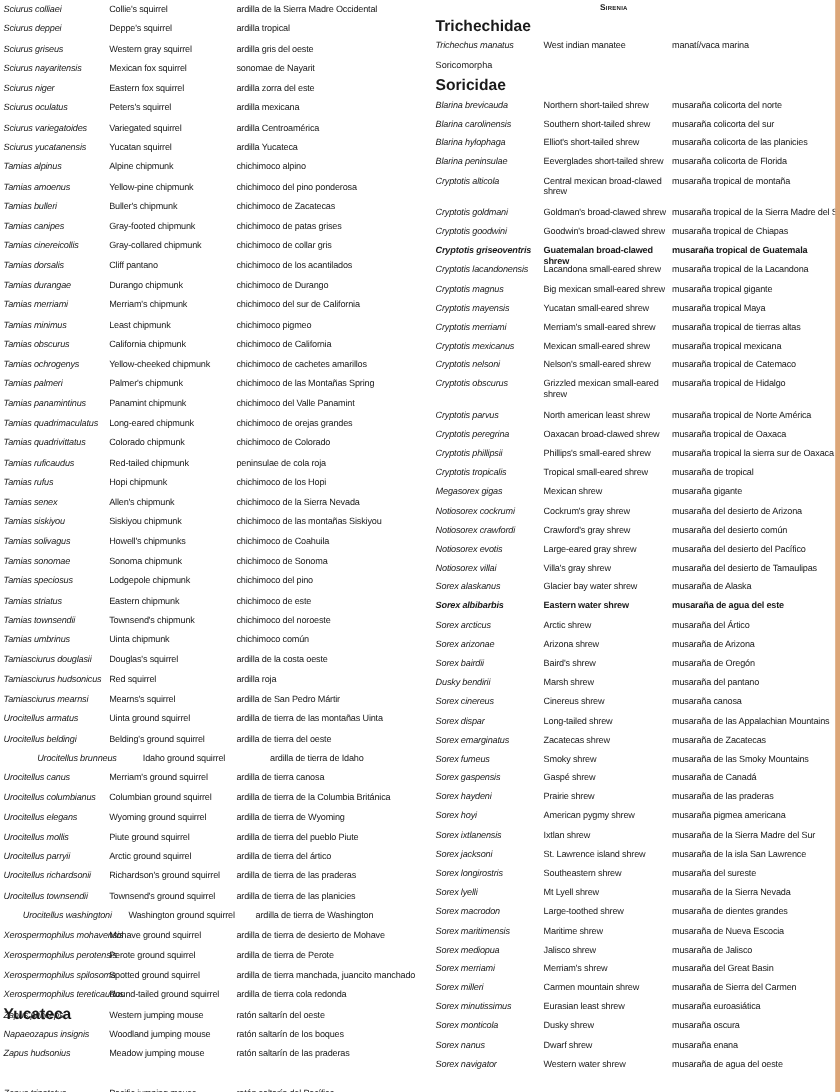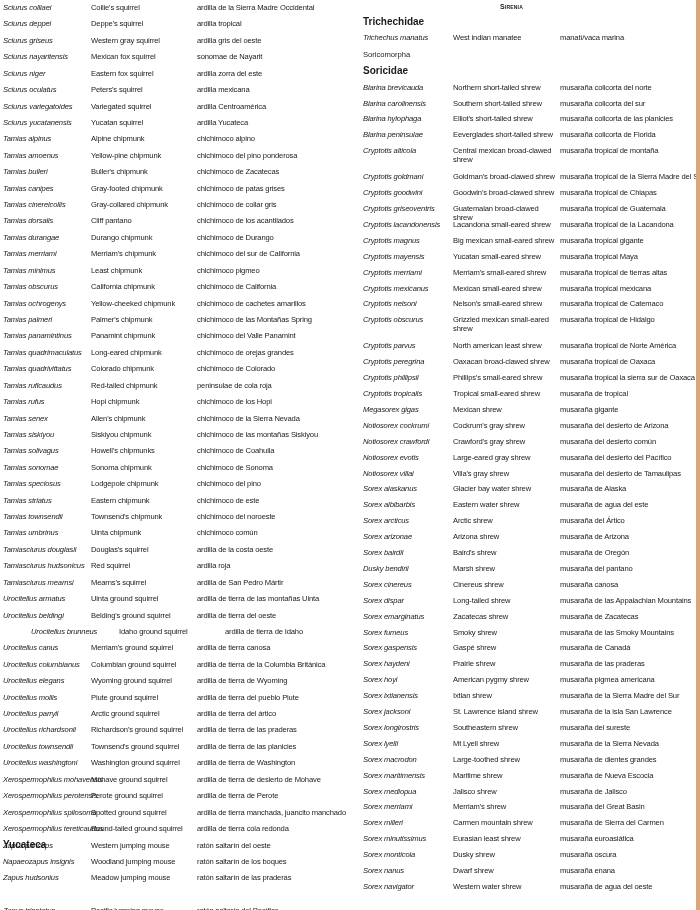--- a/index.html
+++ b/index.html
@@ -13,21 +13,21 @@
   .row { position:relative; font-size:7.6px; line-height:9px; letter-spacing:-0.15px; }
   .row .sci { position:absolute; left:0; font-style:italic; white-space:nowrap; }
   .row .eng { position:absolute; white-space:nowrap; }
   .row .esp { position:absolute; white-space:nowrap; }
   .col-left .row .sci { left:3px; }
   .col-left .row .eng { left:91px; }
   .col-left .row .esp { left:197px; }
   .col-right .row .sci { left:3px; }
   .col-right .row .eng { left:93px; width:104px; white-space:normal; }
   .col-right .row .esp { left:200px; }
-  .family { font-weight:bold; font-size:10px; position:relative; line-height:9px; }
+  .family { font-weight:bold; font-size:13px; position:relative; line-height:9px; }
   .col-left .family { left:3px; }
   .col-right .family { left:3px; }
   .suborder { font-size:7.6px; position:relative; left:3px; line-height:9px; }
   .order { font-weight:bold; font-variant:small-caps; font-size:7px; letter-spacing:0.2px;
            position:absolute; top:3px; left:140px; }
 </style>
 </head>
 <body>
 
 <div class="page">
@@ -255,21 +255,21 @@
       <div class="row" style="position: absolute; left: 0px; right: 0px; top: 725.48px; height: 10px;">
         <span class="sci">Urocitellus richardsonii</span>
         <span class="eng">Richardson's ground squirrel</span>
         <span class="esp">ardilla de tierra de las praderas</span>
       </div>
       <div class="row" style="position: absolute; left: 0px; right: 0px; top: 741.9px; height: 10px;">
         <span class="sci">Urocitellus townsendii</span>
         <span class="eng">Townsend's ground squirrel</span>
         <span class="esp">ardilla de tierra de las planicies</span>
       </div>
-      <div class="row" style="position: absolute; left: 0px; right: 0px; top: 758.32px; height: 10px;">
+      <div class="row" style="position: absolute; left: 16px; right: 0px; top: 758.32px; height: 10px;">
         <span class="sci">Urocitellus washingtoni</span>
         <span class="eng">Washington ground squirrel</span>
         <span class="esp">ardilla de tierra de Washington</span>
       </div>
       <div class="row" style="position: absolute; left: 0px; right: 0px; top: 774.74px; height: 10px;">
         <span class="sci">Xerospermophilus mohavensis</span>
         <span class="eng">Mohave ground squirrel</span>
         <span class="esp">ardilla de tierra de desierto de Mohave</span>
       </div>
       <div class="row" style="position: absolute; left: 0px; right: 0px; top: 791.16px; height: 10px;">
@@ -347,21 +347,21 @@
       <div class="row" style="position: absolute; left: 0px; right: 0px; top: 172.28px; height: 10px;">
         <span class="sci">Cryptotis goldmani</span>
         <span class="eng">Goldman's broad-clawed shrew</span>
         <span class="esp">musaraña tropical de la Sierra Madre del Sur</span>
       </div>
       <div class="row" style="position: absolute; left: 0px; right: 0px; top: 188.18px; height: 10px;">
         <span class="sci">Cryptotis goodwini</span>
         <span class="eng">Goodwin's broad-clawed shrew</span>
         <span class="esp">musaraña tropical de Chiapas</span>
       </div>
-      <div class="row" style="position: absolute; left: 0px; right: 0px; top: 204.08px; height: 10px;">
+      <div class="row" style="position: absolute; left: 0px; right: 0px; top: 204.08px; height: 10px; font-weight: bold;">
         <span class="sci">Cryptotis griseoventris</span>
         <span class="eng">Guatemalan broad-clawed shrew</span>
         <span class="esp">musaraña tropical de Guatemala</span>
       </div>
       <div class="row" style="position: absolute; left: 0px; right: 0px; top: 219.98px; height: 10px;">
         <span class="sci">Cryptotis lacandonensis</span>
         <span class="eng">Lacandona small-eared shrew</span>
         <span class="esp">musaraña tropical de la Lacandona</span>
       </div>
       <div class="row" style="position: absolute; left: 0px; right: 0px; top: 235.88px; height: 10px;">
@@ -437,21 +437,21 @@
       <div class="row" style="position: absolute; left: 0px; right: 0px; top: 468.58px; height: 10px;">
         <span class="sci">Notiosorex villai</span>
         <span class="eng">Villa's gray shrew</span>
         <span class="esp">musaraña del desierto de Tamaulipas</span>
       </div>
       <div class="row" style="position: absolute; left: 0px; right: 0px; top: 484.48px; height: 10px;">
         <span class="sci">Sorex alaskanus</span>
         <span class="eng">Glacier bay water shrew</span>
         <span class="esp">musaraña de Alaska</span>
       </div>
-      <div class="row" style="position: absolute; left: 0px; right: 0px; top: 500.38px; height: 10px;">
+      <div class="row" style="position: absolute; left: 0px; right: 0px; top: 500.38px; height: 10px; font-weight: bold;">
         <span class="sci">Sorex albibarbis</span>
         <span class="eng">Eastern water shrew</span>
         <span class="esp">musaraña de agua del este</span>
       </div>
       <div class="row" style="position: absolute; left: 0px; right: 0px; top: 516.28px; height: 10px;">
         <span class="sci">Sorex arcticus</span>
         <span class="eng">Arctic shrew</span>
         <span class="esp">musaraña del Ártico</span>
       </div>
       <div class="row" style="position: absolute; left: 0px; right: 0px; top: 532.18px; height: 10px;">

